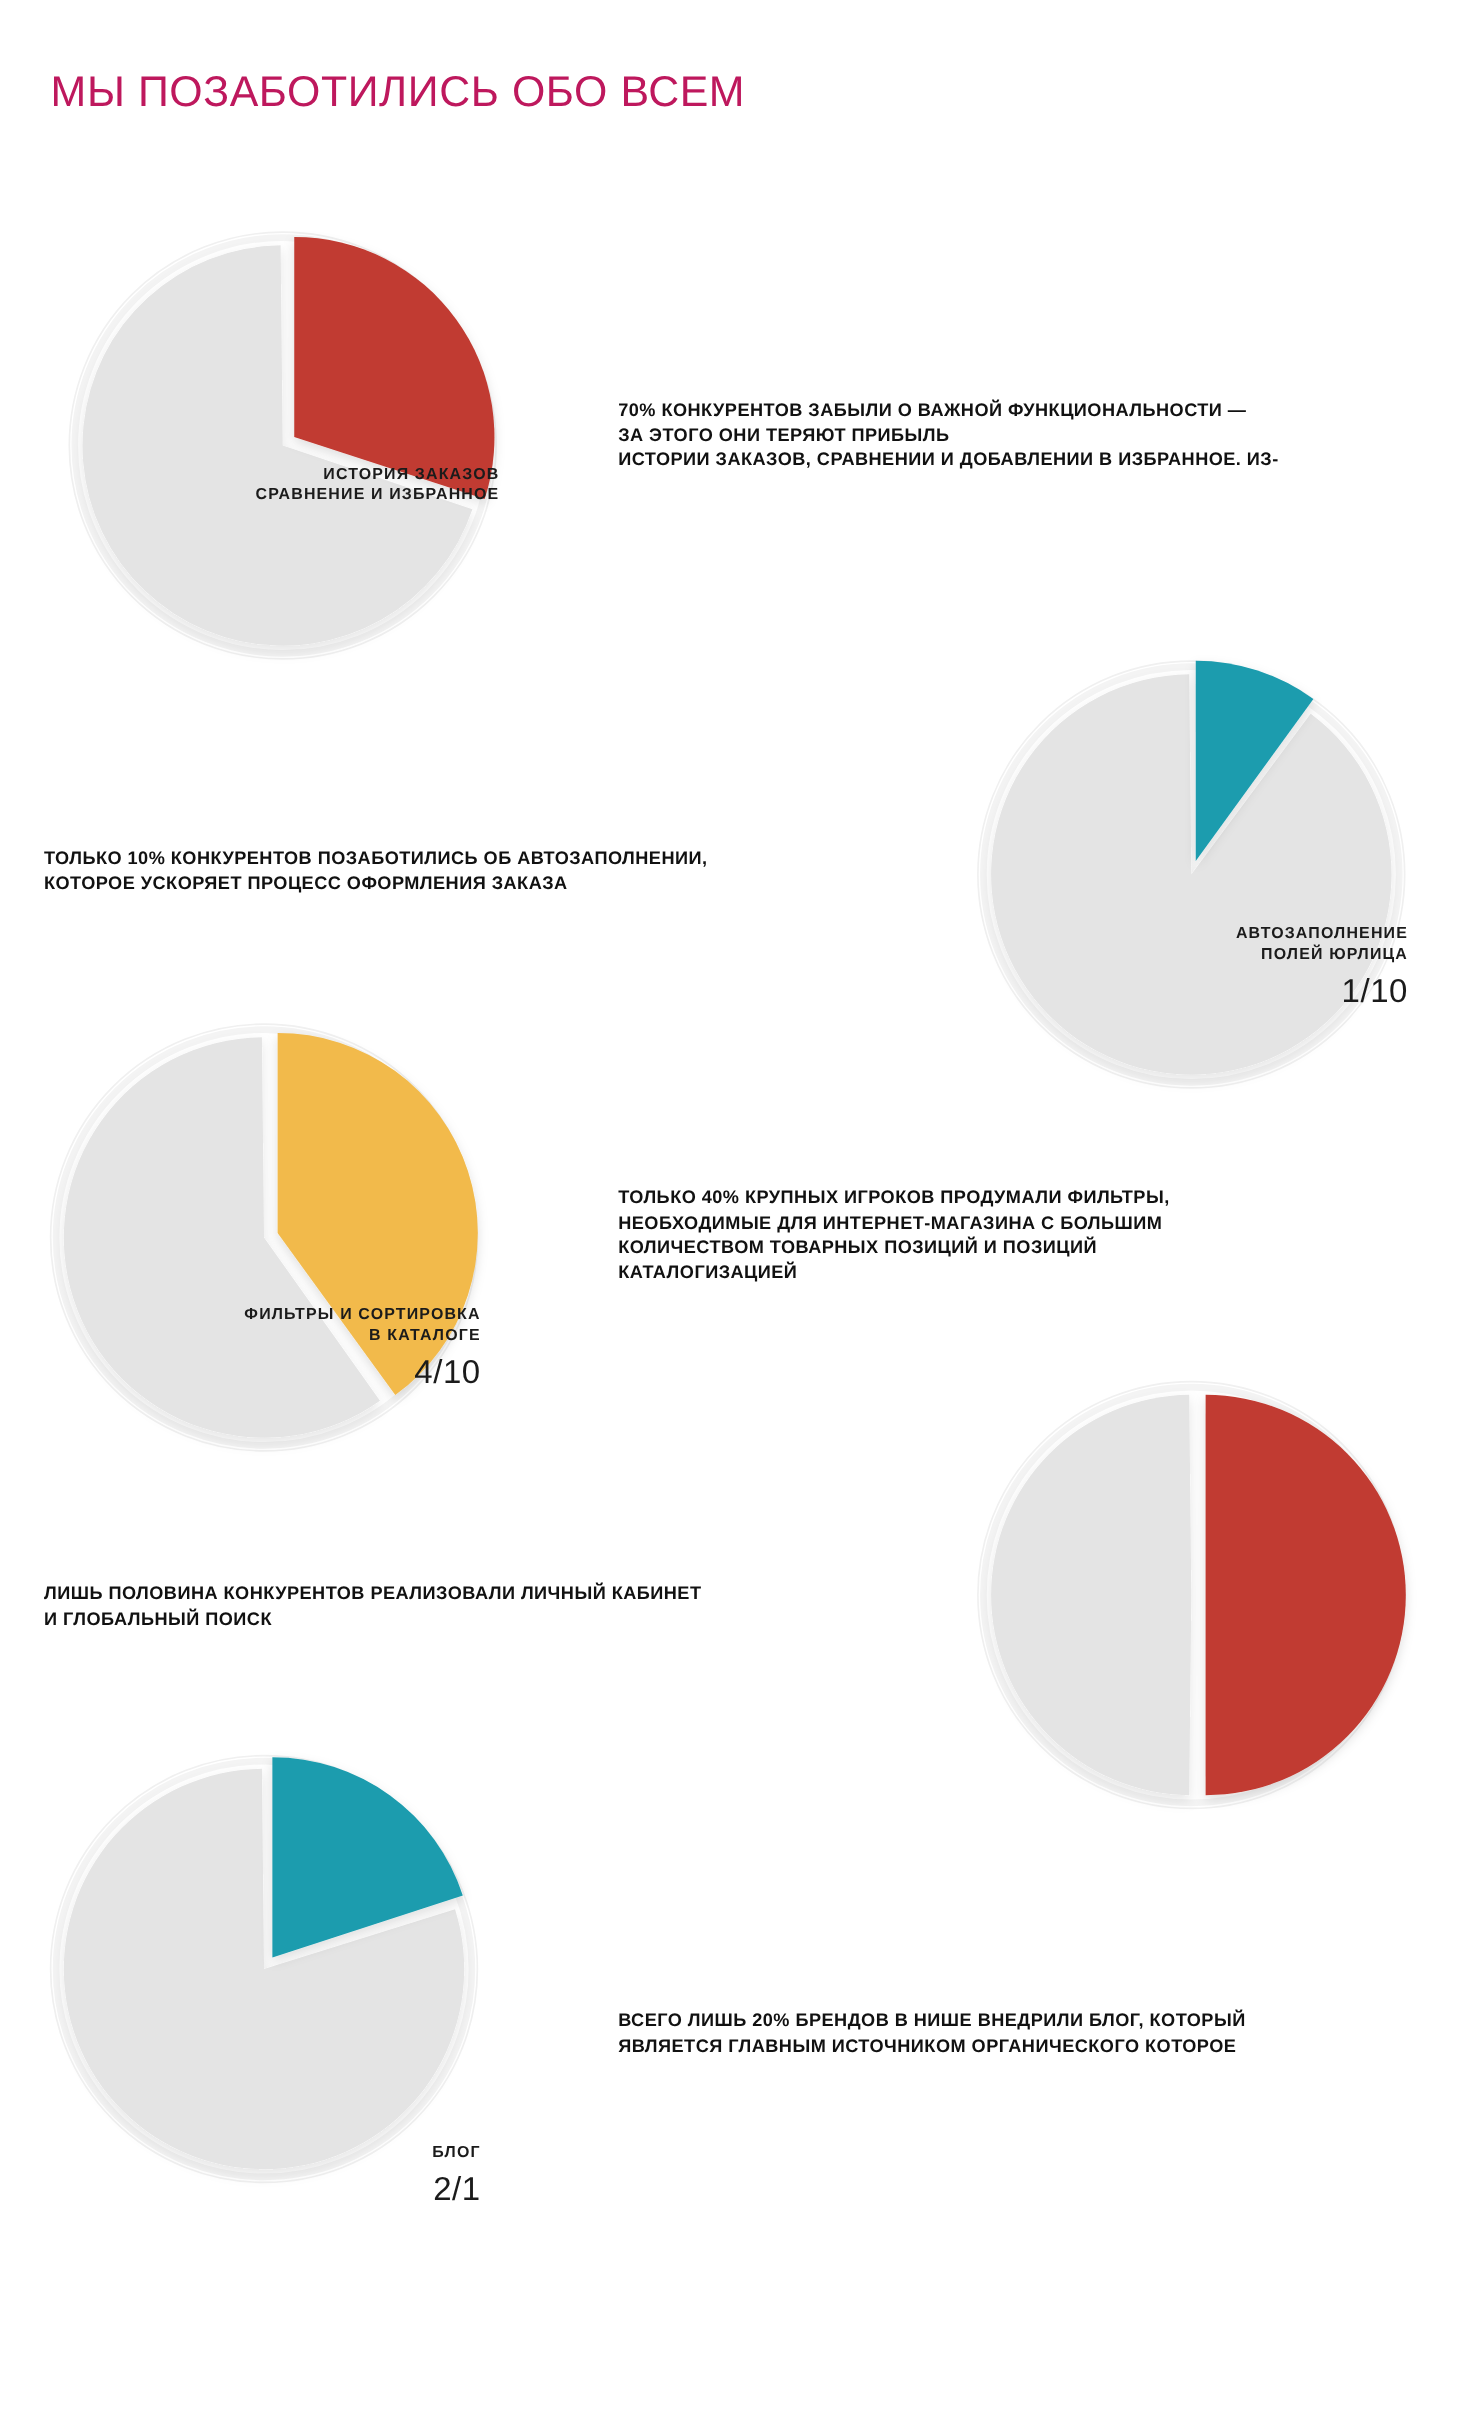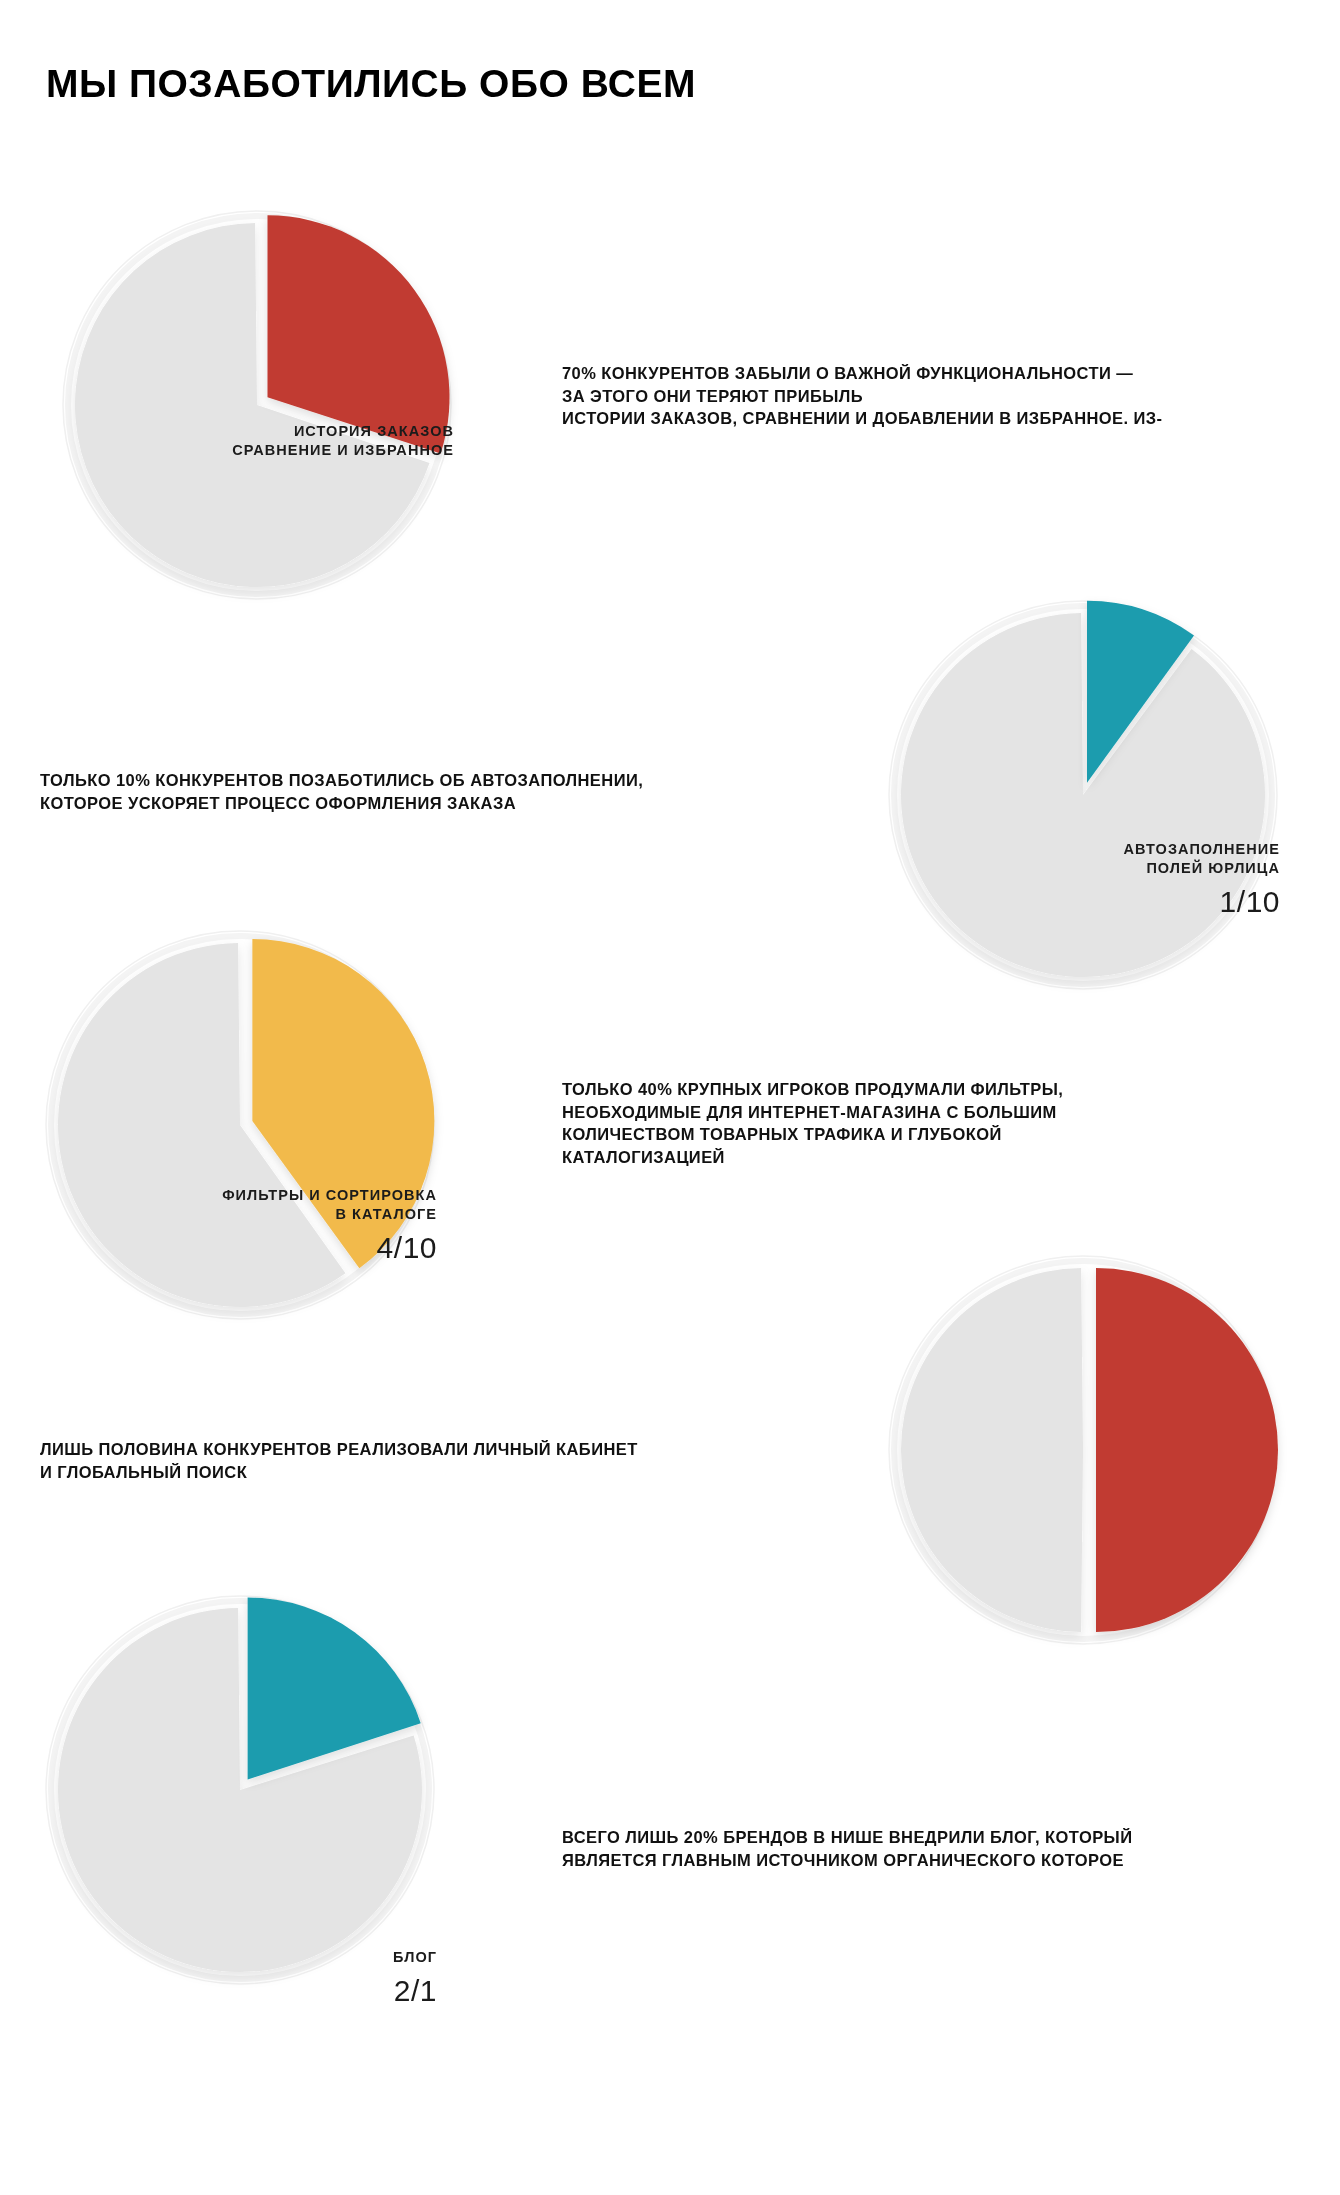--- a/index.html
+++ b/index.html
@@ -10,23 +10,23 @@
     font-family:"Liberation Sans","DejaVu Sans",sans-serif;
     position:relative;overflow:hidden;
     -webkit-font-smoothing:antialiased;
   }
   .page{position:relative;width:1340px;height:2195px;}
 
   .title{
     position:absolute;
     left:46px;top:62px;
     font-size:39px;
-    font-weight:700;
+    font-weight:400;
     letter-spacing:0.5px;
-    color:#000000;
+    color:#be185d;
     white-space:nowrap;
   }
 
   .chart-block{position:absolute;}
   .pie-wrap{position:absolute;left:0;top:0;}
   .pie-svg{display:block;overflow:visible;}
 
   .pie-label{
     position:absolute;
     text-align:right;
@@ -149,21 +149,21 @@
     <div class="pie-label" style="left:0;top:258px;width:394px;">
       <div class="l1">ФИЛЬТРЫ И СОРТИРОВКА</div>
       <div class="l2">В КАТАЛОГЕ</div>
       <div class="val">4/10</div>
     </div>
   </div>
 
   <div class="desc" style="left:562px;top:1078px;">
     <div>ТОЛЬКО 40% КРУПНЫХ ИГРОКОВ ПРОДУМАЛИ ФИЛЬТРЫ,</div>
     <div>НЕОБХОДИМЫЕ ДЛЯ ИНТЕРНЕТ-МАГАЗИНА С БОЛЬШИМ</div>
-    <div>КОЛИЧЕСТВОМ ТОВАРНЫХ ТРАФИКА И ГЛУБОКОЙ</div>
+    <div>КОЛИЧЕСТВОМ ТОВАРНЫХ ПОЗИЦИЙ И ПОЗИЦИЙ</div>
     <div>КАТАЛОГИЗАЦИЕЙ</div>
   </div>
 
   <div class="chart-block" style="left:886px;top:1253px;width:394px;height:394px;">
     <div class="pie-wrap">
         <svg class="pie-svg" width="394" height="394" viewBox="0 0 394 394">
           <defs>
             <filter id="sh3" x="-35%" y="-35%" width="170%" height="170%">
               <feDropShadow dx="0" dy="5" stdDeviation="6" flood-color="#000000" flood-opacity="0.10"></feDropShadow>
             </filter>

